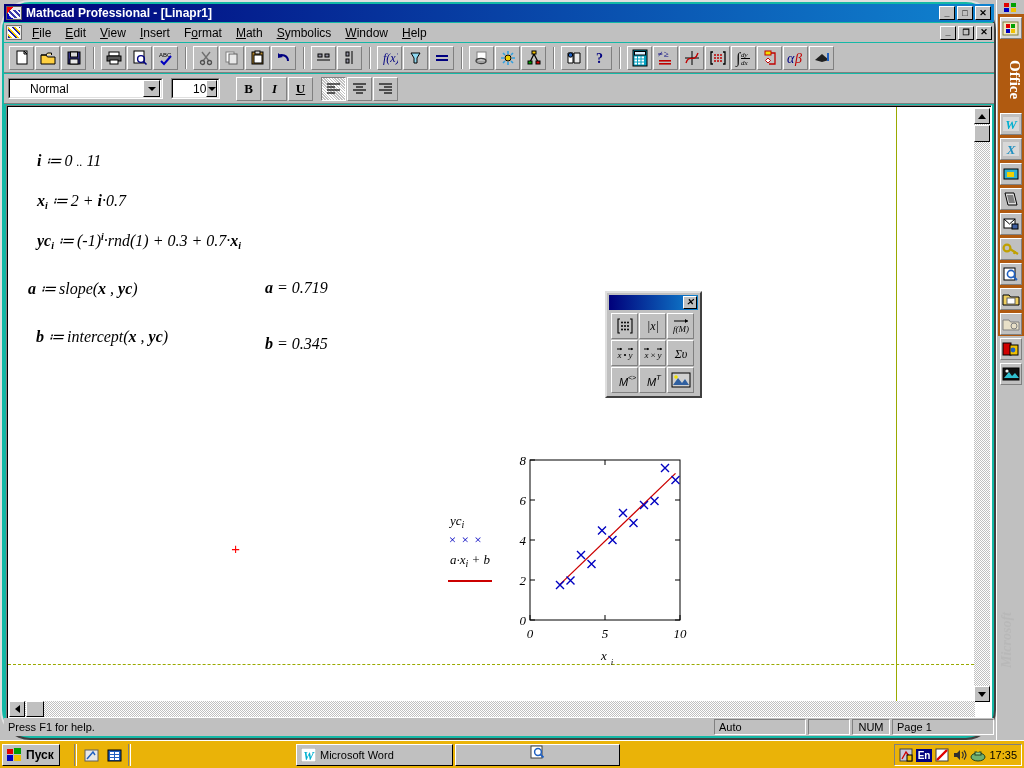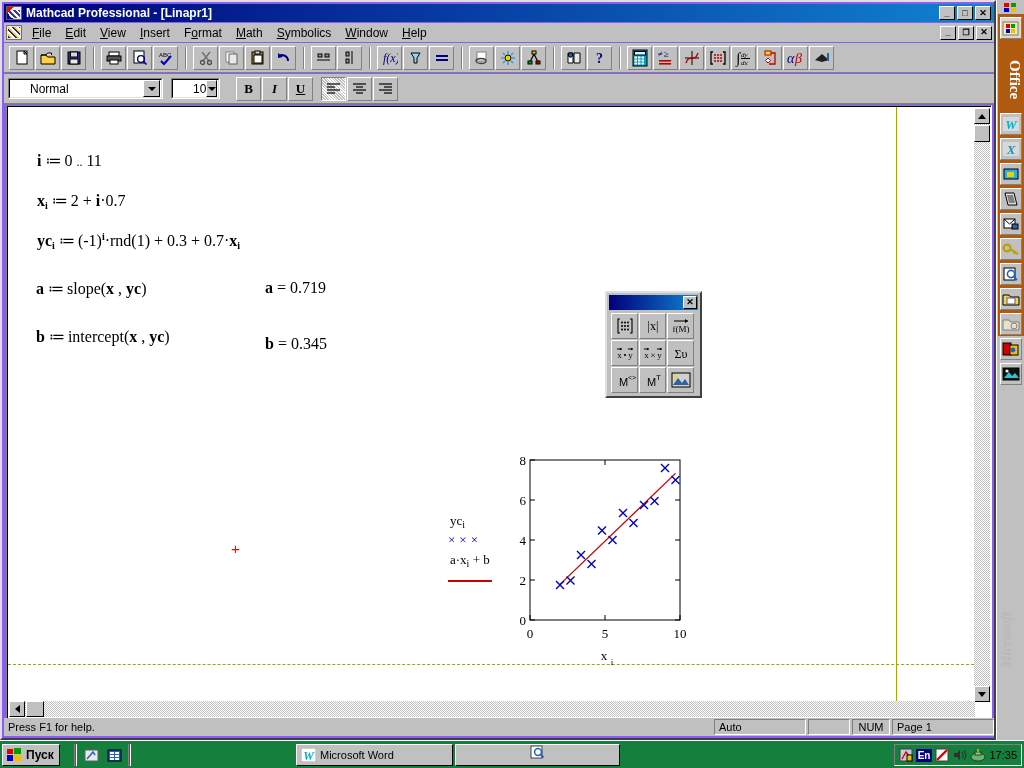--- a/index.html
+++ b/index.html
@@ -9,23 +9,23 @@
     overflow: hidden;
     font-family: "Liberation Sans", sans-serif;
     font-size: 11px;
     background: #c0c0c0;
   }
   #app { position: relative; width: 1024px; height: 768px; }
 
   
   .appframe {
     position: absolute; left: 0; top: 0; width: 996px; height: 740px;
-    background: #8b5cf6;
+    background: #14b8a6;
     border-top: 2px solid #dfdfdf; border-left: 2px solid #dfdfdf;
-    border-right: 2px solid #404040; border-bottom: 2px solid #404040;
+    border-right: 2px solid #404040; border-bottom: 2px solid #404040; border-radius: 30px;
   }
 
   
   .titlebar {
     position: absolute; left: 2px; top: 2px; width: 990px; height: 18px;
     background: linear-gradient(to right, #00007b 0%, #1084d0 100%);
     display: flex; align-items: center; padding: 0 2px;
   }
   .title-text {
     color: #fff; font-weight: bold; font-size: 12px;
@@ -136,21 +136,21 @@
     border-top: 1px solid #808080; border-left: 1px solid #808080;
     border-right: 1px solid #ffffff; border-bottom: 1px solid #ffffff;
     background: repeating-linear-gradient(45deg,#c0c0c0 0 1px,#ffffff 1px 2px);
   }
 
   
   .docarea {
     position: absolute; left: 4px; top: 103px; width: 986px; height: 614px;
     background: #808080;
     border-top: 1px solid #808080; border-left: 1px solid #808080;
-    border-right: 1px solid #ffffff; border-bottom: 1px solid #ffffff;
+    border-right: 1px solid #ffffff; border-bottom: 1px solid #ffffff; font-style: italic;
   }
   .docwin {
     position: absolute; left: 0px; top: 0px; width: 984px; height: 612px;
     background: #ffffff;
     border-top: 1px solid #000; border-left: 1px solid #000;
   }
   .page {
     position: absolute; left: 0; top: 0; width: 966px; height: 594px;
     background: #ffffff; overflow: hidden;
   }
@@ -273,21 +273,21 @@
     position:absolute; left:2px; bottom:40px; width:24px; height:120px;
     color:#b8b8b8; font-size:14px; font-style:italic; font-weight:bold;
     font-family:"Liberation Serif", serif;
     writing-mode: vertical-rl; transform: rotate(180deg);
     text-align:center;
   }
 
   
   .taskbar {
     position:absolute; left:0; bottom:0; width:1024px; height:28px;
-    background:#15803d;
+    background:#eab308;
     border-top:1px solid #ffffff;
   }
   .startbtn {
     position:absolute; left:2px; top:3px; height:22px; padding:0 5px 0 3px;
     background:#c0c0c0; display:flex; align-items:center; gap:3px;
     border-top:1px solid #ffffff; border-left:1px solid #ffffff;
     border-right:1px solid #000; border-bottom:1px solid #000;
     font-weight:bold; font-size:12px; color:#000;
     font-family:"Liberation Sans", sans-serif;
   }
@@ -655,21 +655,21 @@
           </div>
 
           <div class="mathline" style="left:29px; top:84px;">
             <span class="bld">x</span><span class="sub bld">i</span> <span class="asgn">≔</span> 2 + <span class="bld">i</span>·0.7
           </div>
 
           <div class="mathline" style="left:29px; top:124px;">
             <span class="bld">yc</span><span class="sub bld">i</span> <span class="asgn">≔</span> (-1)<span class="sup bld">i</span>·rnd(1) + 0.3 + 0.7·<span class="bld">x</span><span class="sub bld">i</span>
           </div>
 
-          <div class="mathline" style="left:28px; top:172px;">
+          <div class="mathline" style="left:20px; top:172px;">
             <span class="bld">a</span> <span class="asgn">≔</span> slope(<span class="bld">x</span> , <span class="bld">yc</span>)
           </div>
           <div class="mathline" style="left:257px; top:172px;">
             <span class="bld">a</span> = <span>0.719</span>
           </div>
 
           <div class="mathline" style="left:28px; top:220px;">
             <span class="bld">b</span> <span class="asgn">≔</span> intercept(<span class="bld">x</span> , <span class="bld">yc</span>)
           </div>
           <div class="mathline" style="left:257px; top:228px;">

